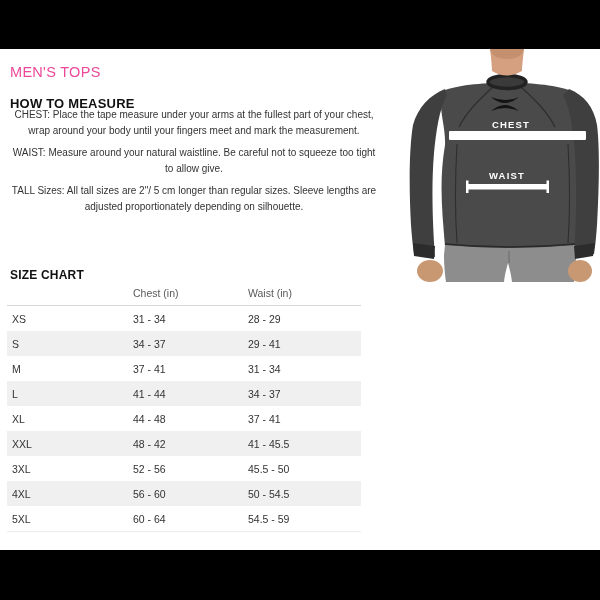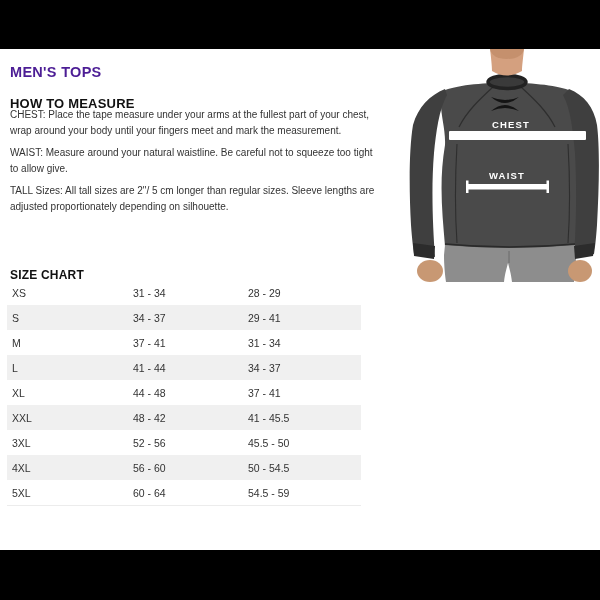--- a/index.html
+++ b/index.html
@@ -3,23 +3,23 @@
 <meta charset="utf-8">
 <style>
   html,body{margin:0;padding:0;}
   body{
     width:600px;height:600px;position:relative;background:#fff;
     font-family:"Liberation Sans", sans-serif;overflow:hidden;color:#333;
   }
   .top-banner{position:absolute;left:0;top:0;width:600px;height:49px;background:#000;}
   .bottom-banner{position:absolute;left:0;top:550px;width:600px;height:50px;background:#000;}
 
-  .page-title{position:absolute;left:10px;top:54px;font-size:14.5px;font-weight:bold;color:#4c1d95;letter-spacing:.3px;}
+  .page-title{position:absolute;left:10px;top:54px;font-size:14.5px;font-weight:normal;color:#ec4899;letter-spacing:.3px;}
   .htm-heading{position:absolute;left:10px;top:85px;font-size:13px;font-weight:bold;color:#111;letter-spacing:.2px;}
-  .measure-copy{position:absolute;left:10px;top:107px;width:368px;font-size:10px;line-height:16px;color:#333;}
+  .measure-copy{position:absolute;left:10px;top:107px;width:368px;font-size:10px;line-height:16px;color:#333;text-align:center;}
   .measure-copy p{margin:0 0 6px 0;}
 
   .size-chart-heading{position:absolute;left:10px;top:258px;font-size:12px;font-weight:bold;color:#111;letter-spacing:.2px;}
 
   .size-table{position:absolute;left:7px;top:280px;width:354px;font-size:10.5px;}
   .size-table .header-row{
     display:grid;grid-template-columns:121px 115px 1fr;height:26px;align-items:center;
     color:#595959;border-bottom:1px solid #d8d8d8;padding-left:5px;box-sizing:border-box;
   }
   .size-table .rows{border-bottom:1px solid #ececec;}
@@ -82,20 +82,25 @@
     <text class="measure-label" x="122" y="130" text-anchor="middle">WAIST</text>
     <rect x="82" y="135" width="81" height="5.5" fill="#ffffff"></rect>
     <rect x="81" y="131.5" width="2.5" height="12.5" fill="#ffffff"></rect>
     <rect x="161.5" y="131.5" width="2.5" height="12.5" fill="#ffffff"></rect>
   </svg>
 </div>
 
 <h2 class="size-chart-heading">SIZE CHART</h2>
 
 <div class="size-table">
+  <div class="header-row">
+    <span></span>
+    <span>Chest (in)</span>
+    <span>Waist (in)</span>
+  </div>
   <div class="rows">
     <div class="row">
       <span>XS</span>
       <span>31 - 34</span>
       <span>28 - 29</span>
     </div>
     <div class="row">
       <span>S</span>
       <span>34 - 37</span>
       <span>29 - 41</span>

